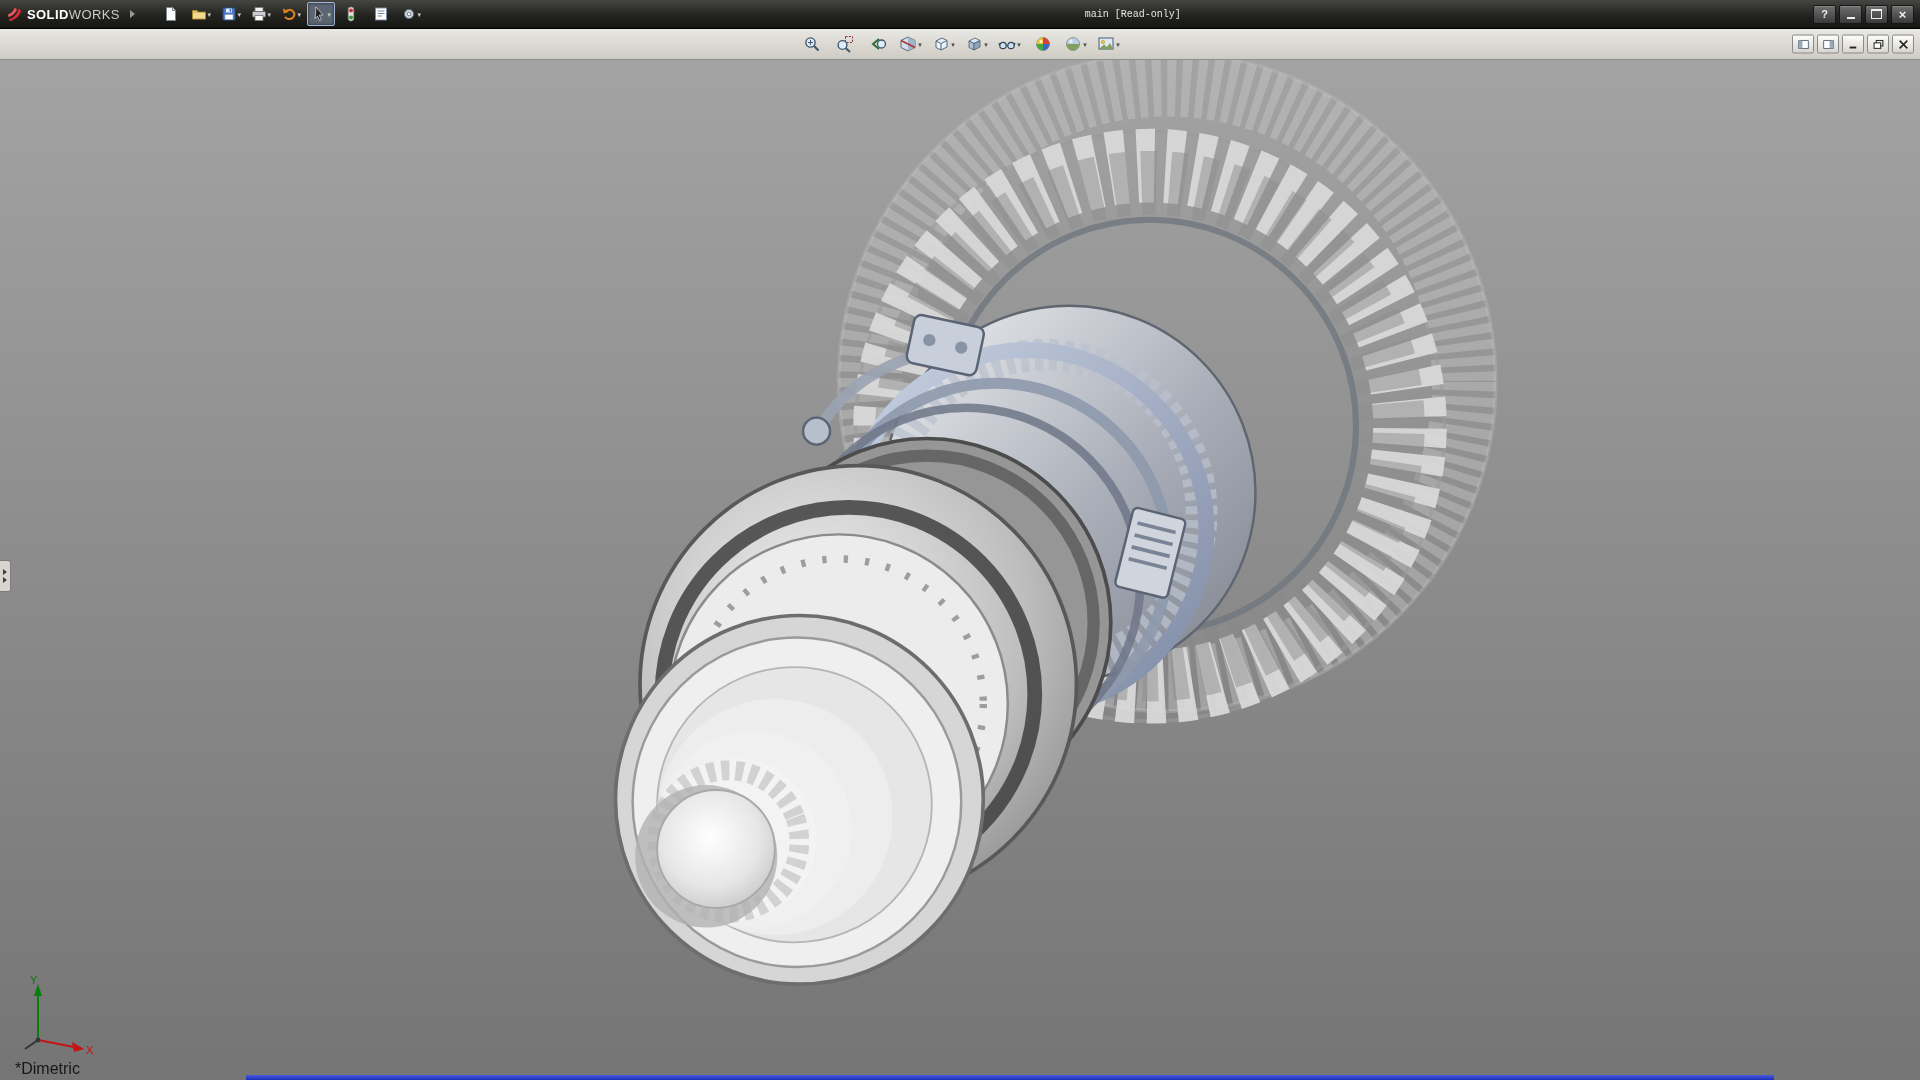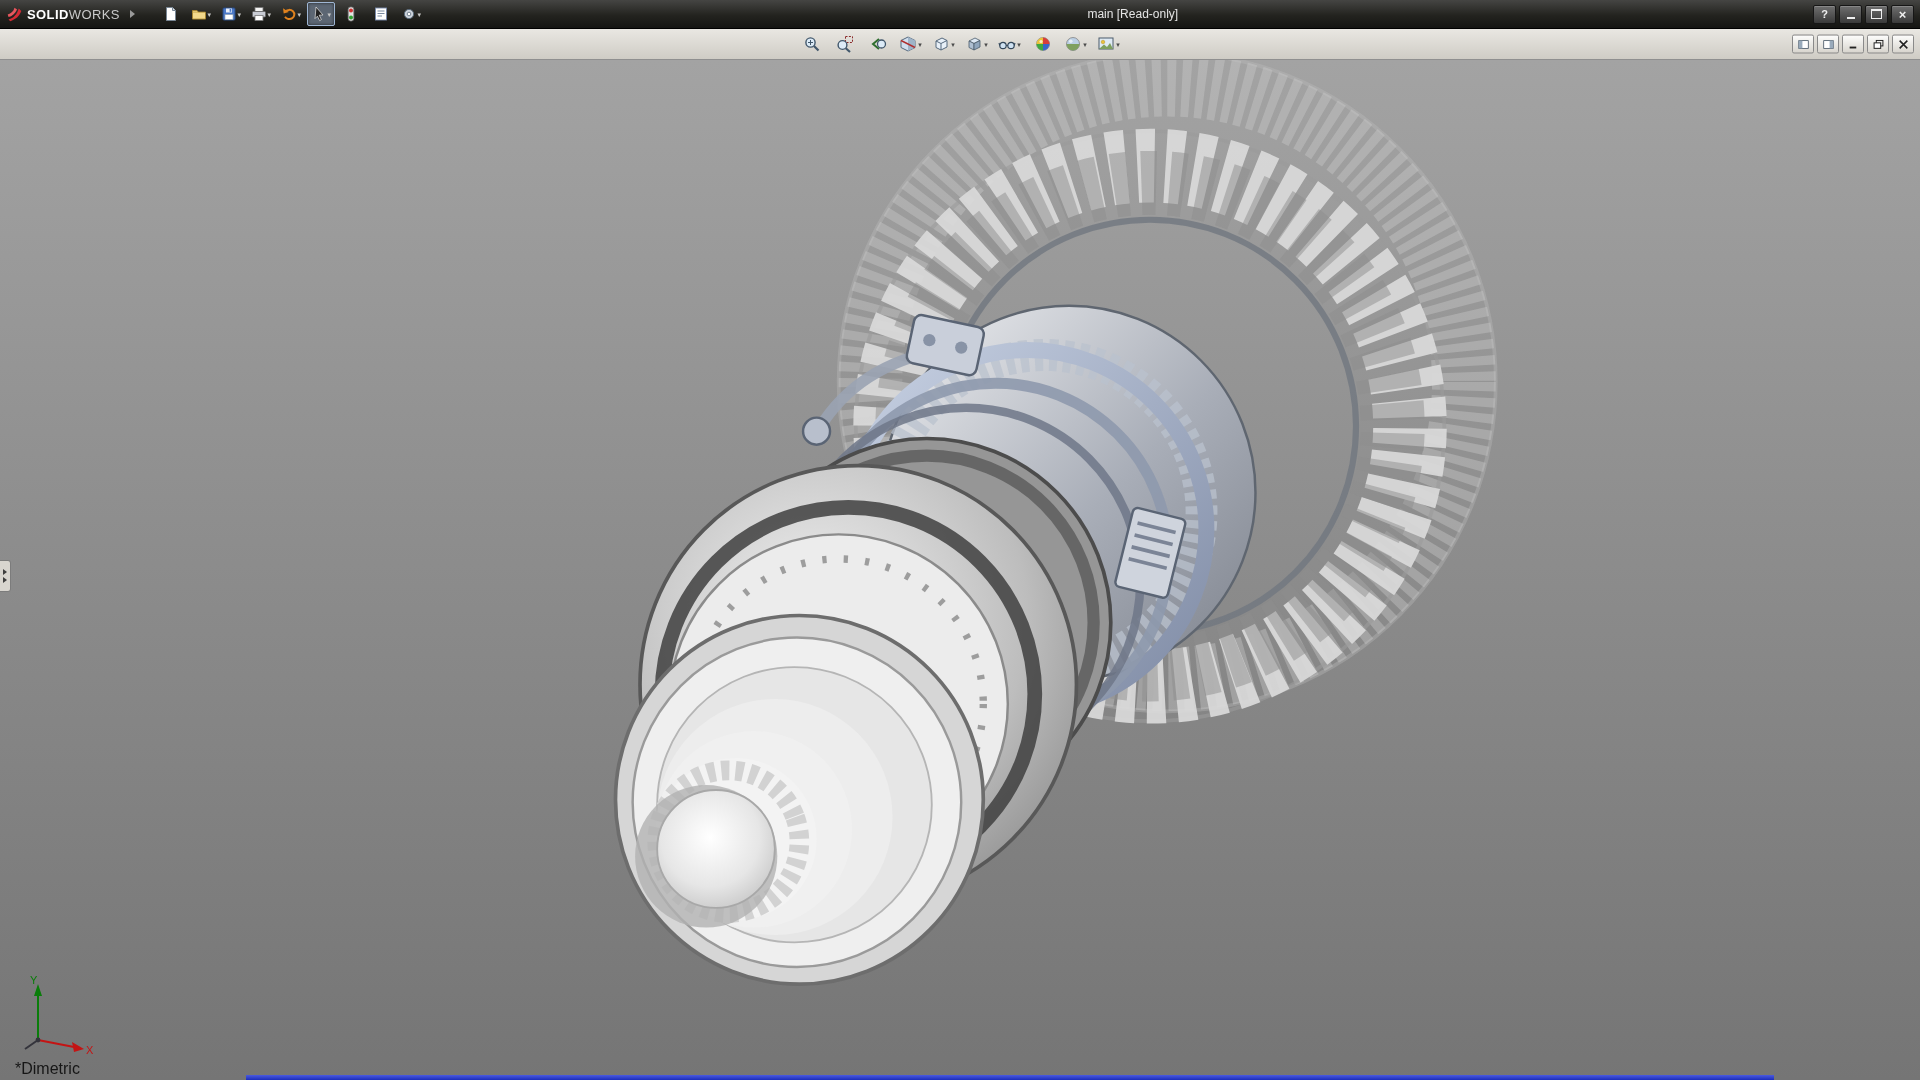--- a/index.html
+++ b/index.html
@@ -17,21 +17,21 @@
   .menu-expander{width:0;height:0;border-top:4px solid transparent;border-bottom:4px solid transparent;
     border-left:5px solid #9a9a9a;margin-left:6px;}
   .toolbar-main{display:flex;align-items:center;gap:2px;margin-left:22px;}
   .tbtn{height:22px;min-width:22px;padding:0 2px;display:flex;align-items:center;justify-content:center;
     border:1px solid transparent;border-radius:2px;}
   .tbtn .icn{display:flex;}
   .tbtn .icn svg{width:16px;height:16px;display:block;}
   .tbtn.active{background:#5c6673;border-color:#9fb6d4;box-shadow:inset 0 0 3px #000a;}
   .tbtn .caret{font-size:7px;color:#c6c6c6;margin-left:1px;line-height:1;}
   .doc-title{position:absolute;left:59%;transform:translateX(-50%);
-    color:#e4e4e4;font-size:12px;white-space:nowrap;}
+    color:#e4e4e4;font-size:10px;white-space:nowrap;font-family:Liberation Mono, monospace;}
   .win-controls{margin-left:auto;display:flex;align-items:center;gap:3px;padding-right:6px;}
   .winbtn{width:21px;height:17px;display:flex;align-items:center;justify-content:center;
     background:linear-gradient(#6f6f6f,#3a3a3a);border:1px solid #161616;border-radius:2px;
     box-shadow:inset 0 1px 0 #ffffff2e;color:#efefef;font-size:11px;font-weight:bold;}
   .g-min{width:8px;height:2px;background:#efefef;margin-top:7px;}
   .g-max{width:9px;height:7px;border:1px solid #efefef;border-top-width:2px;}
   .g-close{font-size:13px;line-height:1;}
 
   
   .row2{height:30px;flex:0 0 30px;position:relative;display:flex;align-items:center;justify-content:center;

